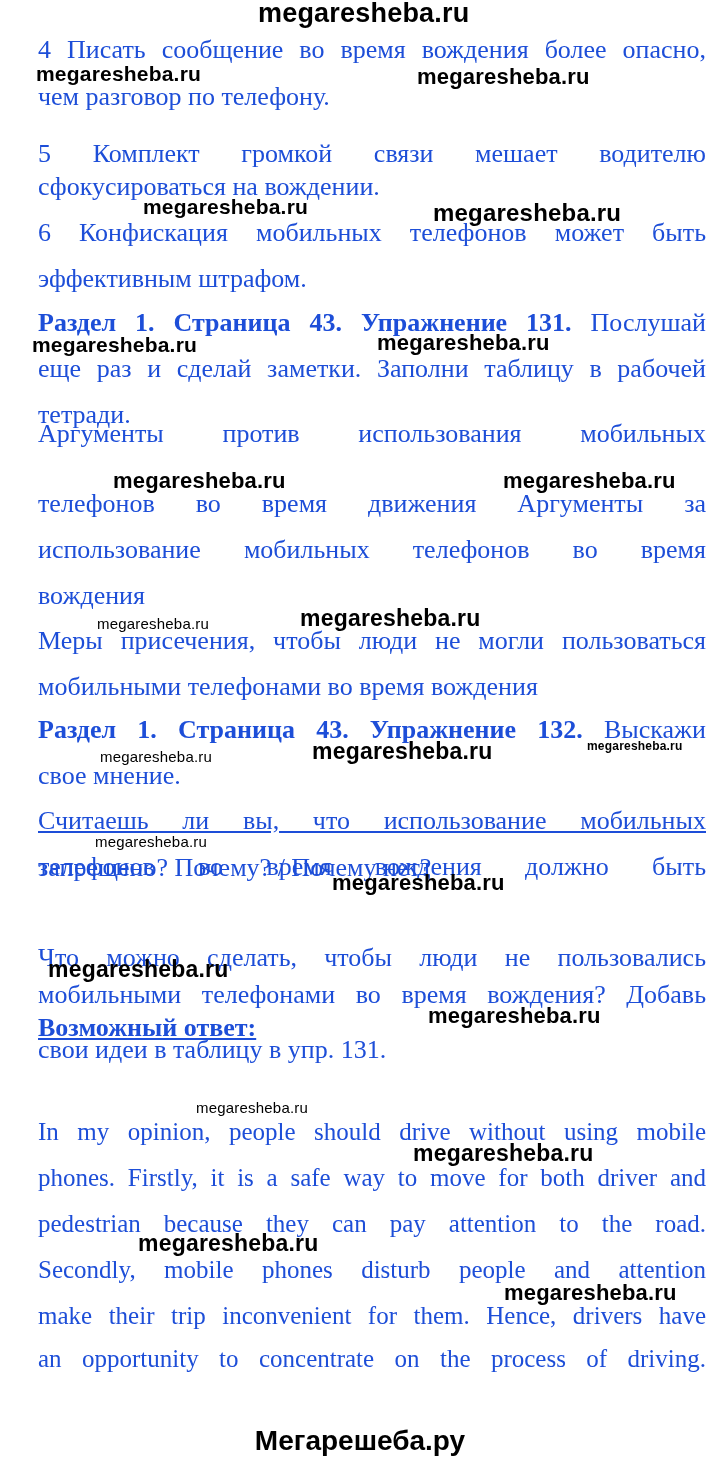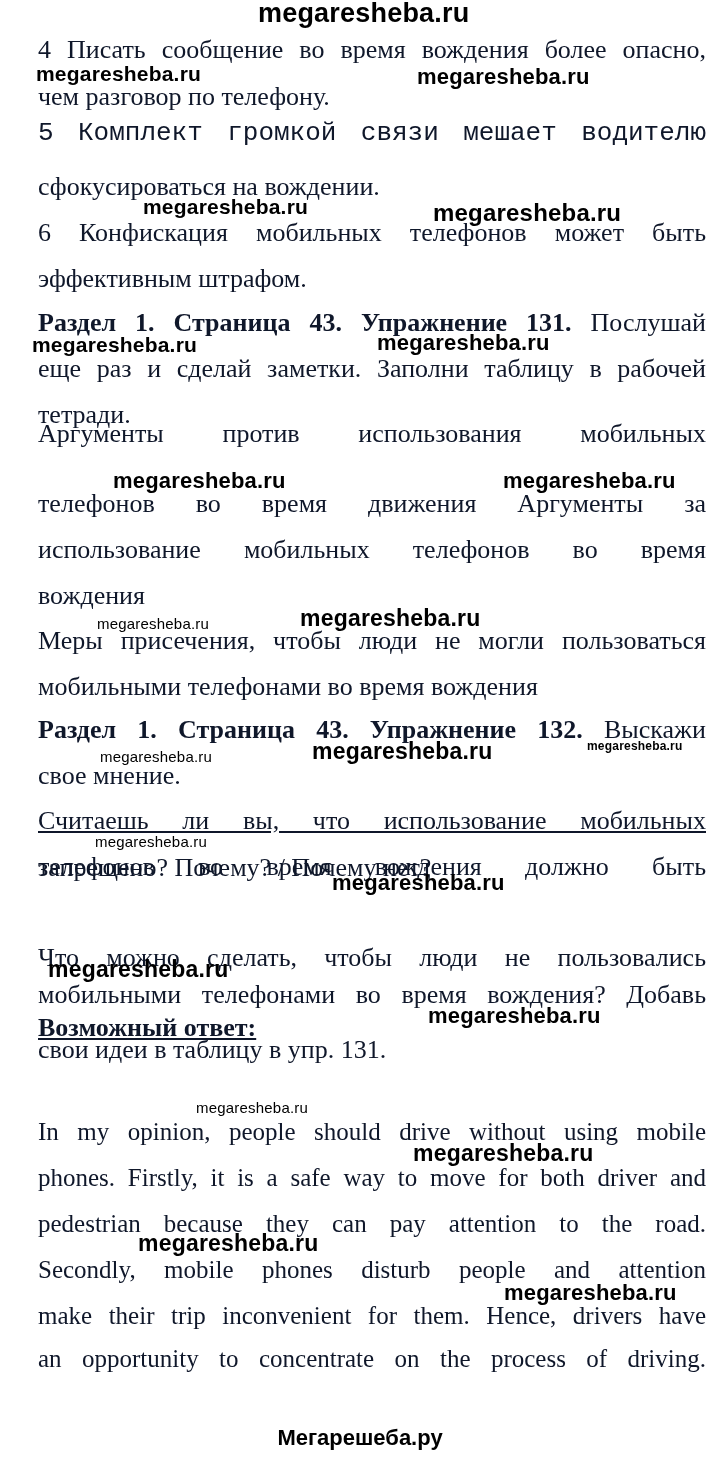--- a/index.html
+++ b/index.html
@@ -4,45 +4,45 @@
 <style>
   html,body { margin:0; padding:0; }
   body {
     width:720px; height:1466px; background:#ffffff; position:relative;
     font-family:"Liberation Serif","DejaVu Serif",serif; color:#121212;
     overflow:hidden;
   }
   .page { position:absolute; left:0; top:0; width:720px; height:1466px; background:#fff; }
   .line {
     position:absolute; left:38px; width:668px;
-    font-size:26px; line-height:1.2; color:#0f172a; white-space:normal;
+    font-size:26px; line-height:1.2; color:#1d4ed8; white-space:normal;
   }
   .line.j { text-align:justify; text-align-last:justify; }
   .line.en { font-size:25px; }
   .line .b { font-weight:bold; }
   .line .u { text-decoration:underline; }
   .wm {
     position:absolute; font-family:"Liberation Sans","DejaVu Sans",sans-serif;
     color:#000; white-space:nowrap; line-height:1; letter-spacing:0.2px;
   }
   .wm.bold { font-weight:700; }
   .footer-brand {
     position:absolute; left:0; right:0; top:1425px; text-align:center;
     font-family:"Liberation Sans","DejaVu Sans",sans-serif;
-    font-weight:700; font-size:22px; color:#000;
+    font-weight:700; font-size:28px; color:#000;
   }
 </style>
 </head>
 <body>
 
 <div class="page">
   <div id="lines-host">
       <div class="line j" style="top: 34px;"><span>4 Писать сообщение во время вождения более опасно,</span></div>
       <div class="line" style="top: 81px;"><span>чем разговор по телефону.</span></div>
-      <div class="line j" style="top: 118px; font-family: Liberation Mono, monospace;"><span>5 Комплект громкой связи мешает водителю</span></div>
+      <div class="line j" style="top: 138px;"><span>5 Комплект громкой связи мешает водителю</span></div>
       <div class="line" style="top: 171px;"><span>сфокусироваться на вождении.</span></div>
       <div class="line j" style="top: 217px;"><span>6 Конфискация мобильных телефонов может быть</span></div>
       <div class="line" style="top: 263px;"><span>эффективным штрафом.</span></div>
       <div class="line j" style="top: 307px;"><span class="b">Раздел 1. Страница 43. Упражнение 131.</span><span> Послушай</span></div>
       <div class="line j" style="top: 353px;"><span>еще раз и сделай заметки. Заполни таблицу в рабочей</span></div>
       <div class="line" style="top: 399px;"><span>тетради.</span></div>
       <div class="line j" style="top: 418px;"><span>Аргументы против использования мобильных</span></div>
       <div class="line j" style="top: 488px;"><span>телефонов во время движения Аргументы за</span></div>
       <div class="line j" style="top: 534px;"><span>использование мобильных телефонов во время</span></div>
       <div class="line" style="top: 580px;"><span>вождения</span></div>

